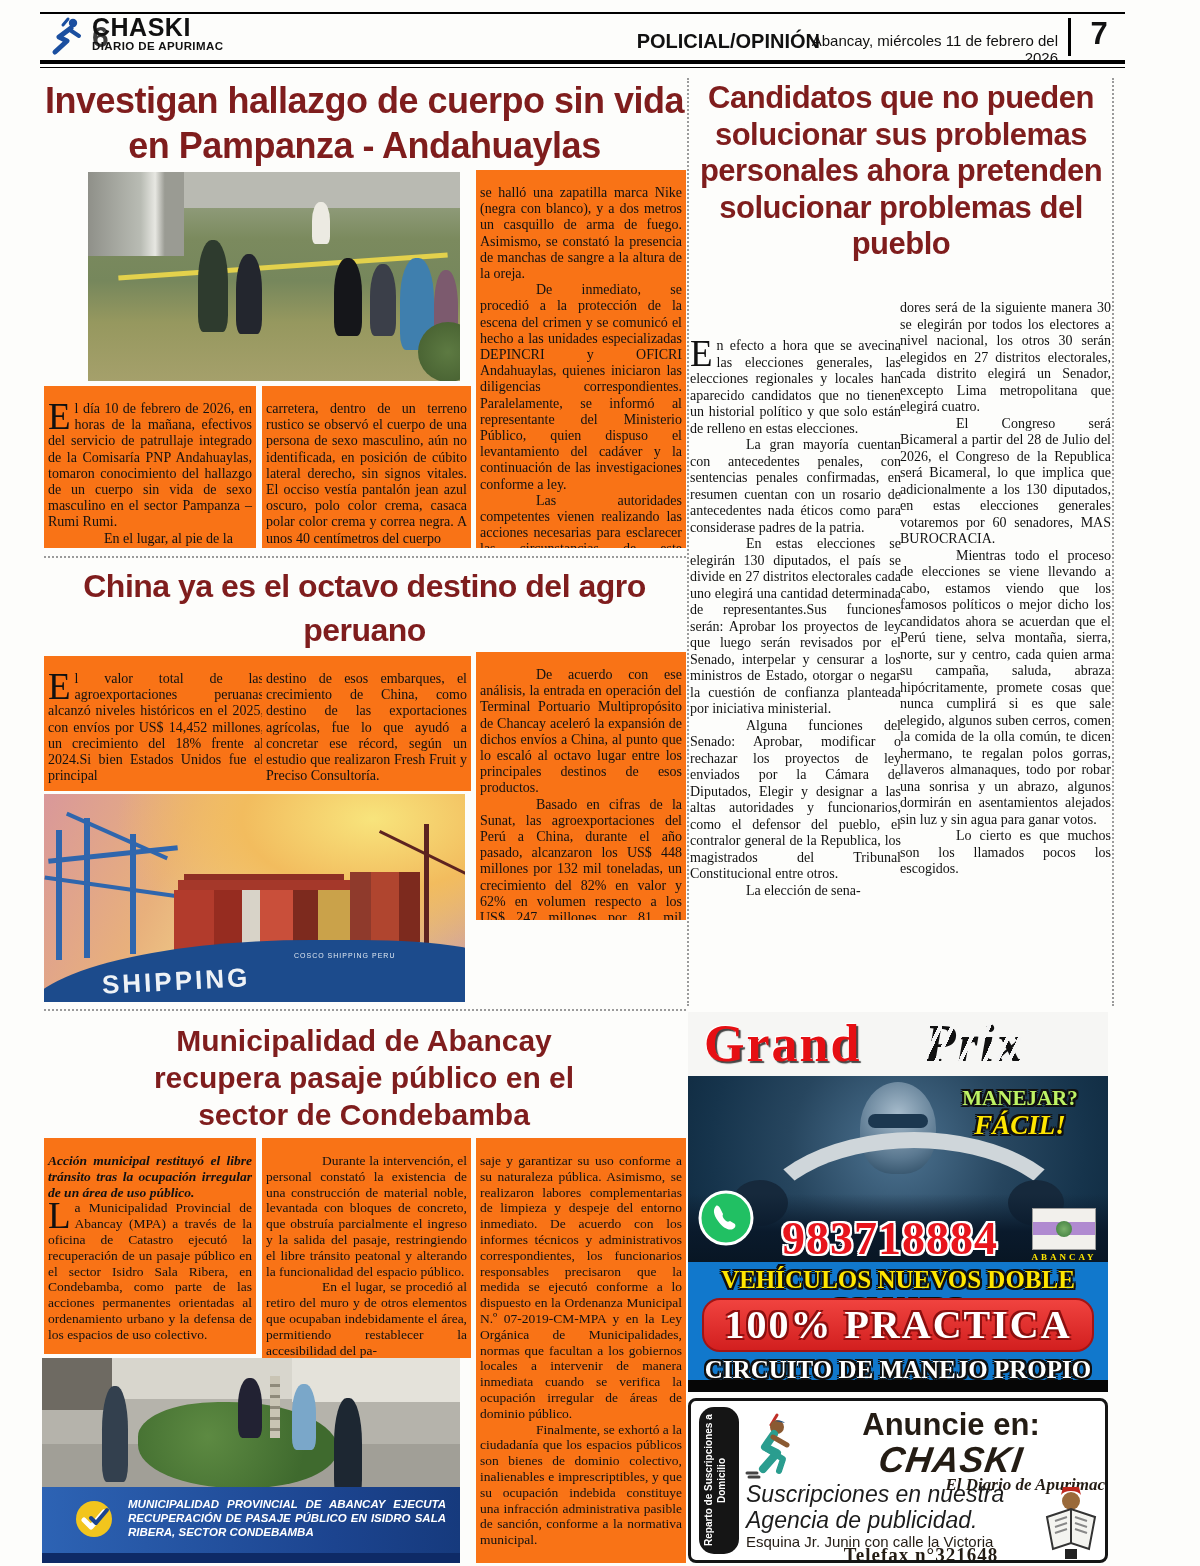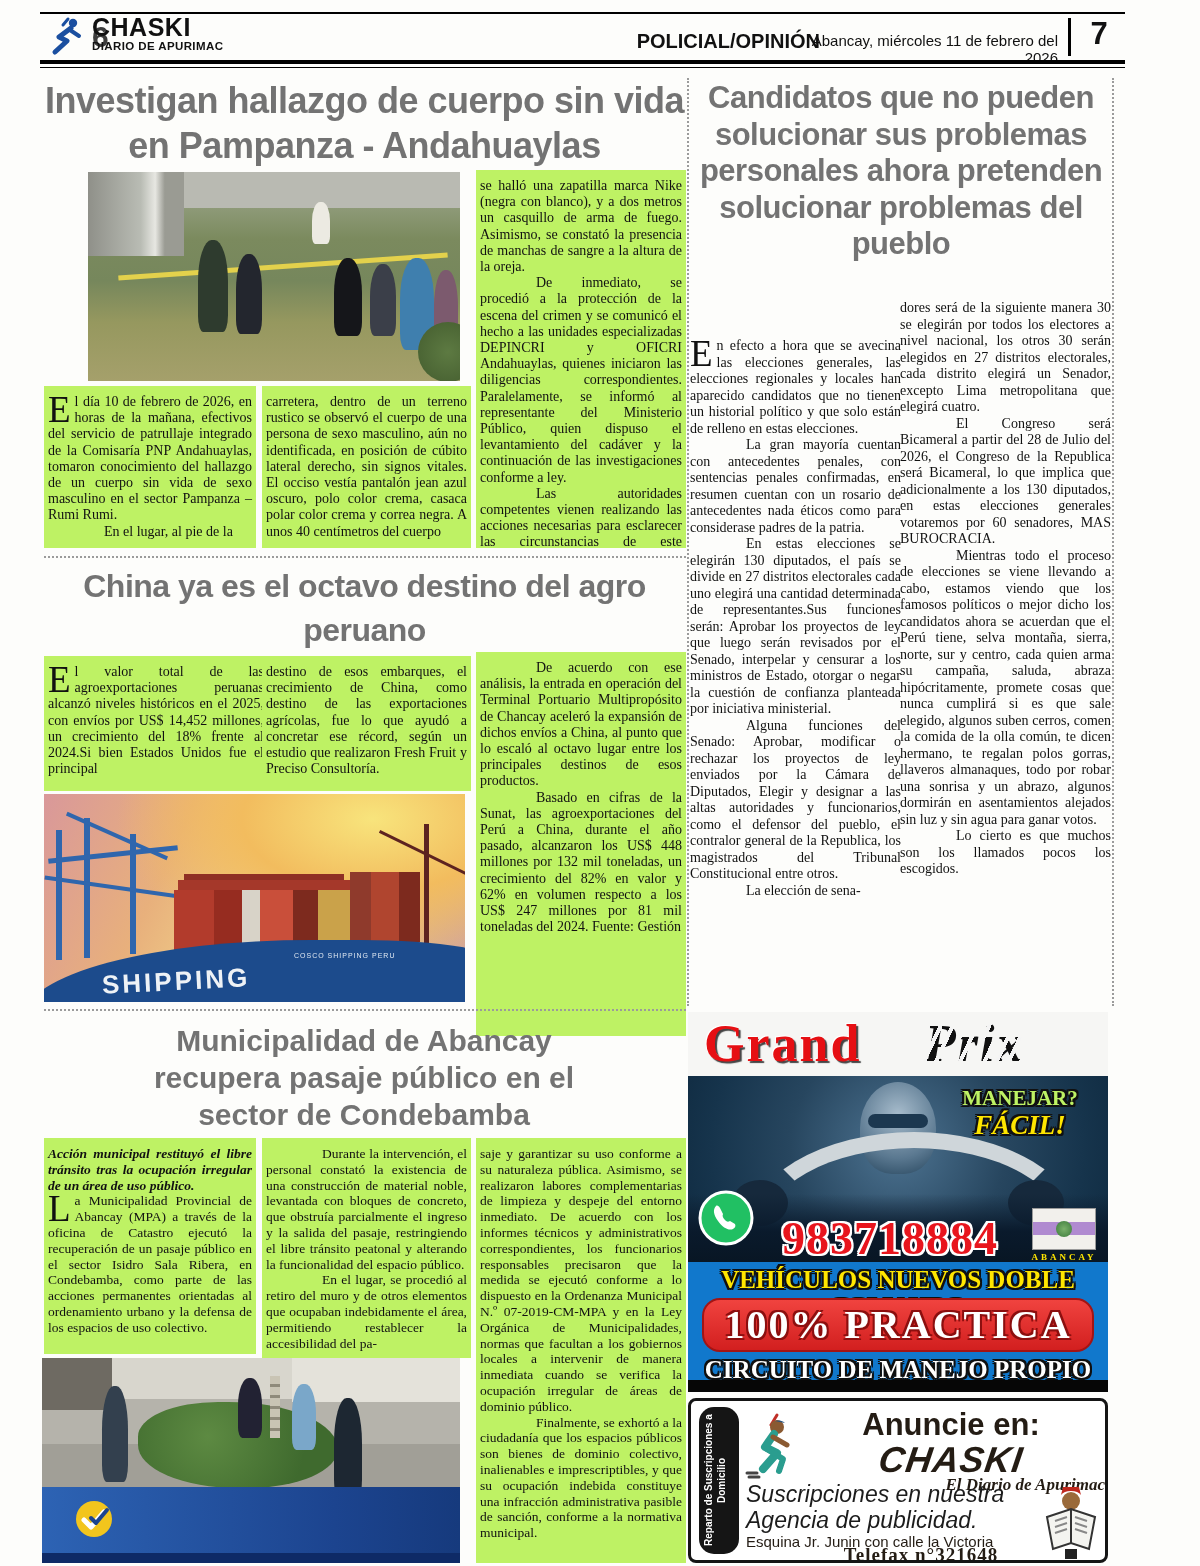--- a/index.html
+++ b/index.html
@@ -8,27 +8,27 @@
   .abs{position:absolute;}
   
   .rule{background:#000;}
   .brand{font-family:"Liberation Sans","DejaVu Sans",sans-serif;font-weight:bold;font-size:25px;letter-spacing:.5px;z-index:2;}
   .brandsub{font-family:"Liberation Sans","DejaVu Sans",sans-serif;font-weight:bold;font-size:11.5px;letter-spacing:.4px;z-index:2;}
   .artifact6{font-family:"Liberation Sans",sans-serif;font-weight:bold;font-size:30px;color:#3c3c3c;z-index:1;}
   .section-title{font-family:"Liberation Sans",sans-serif;font-weight:bold;font-size:20px;text-align:right;}
   .edition-date{font-family:"Liberation Sans",sans-serif;font-size:15px;text-align:right;}
   .pagenum{font-family:"Liberation Sans",sans-serif;font-weight:bold;font-size:31px;text-align:center;}
   
-  .headline{font-family:"Liberation Sans","DejaVu Sans",sans-serif;font-weight:bold;text-align:center;color:#737373;letter-spacing:-.5px;}
+  .headline{font-family:"Liberation Sans","DejaVu Sans",sans-serif;font-weight:bold;text-align:center;color:#7f1d1d;letter-spacing:-.5px;}
   .col{font-size:14px;line-height:16.2px;text-align:justify;overflow:hidden;box-sizing:border-box;}
   .col.small{font-size:13.5px;line-height:15.8px;}
   .col p{margin:0;}
   .col p.ind{text-indent:56px;}
   .col p.dropcap::first-letter{float:left;font-size:37px;line-height:29px;padding:1px 4px 0 0;}
-  .hl{background:#bef264;padding:8px 4px;}
+  .hl{background:#f97316;padding:15px 4px;}
   .lead{font-weight:bold;font-style:italic;}
   .opcol{font-size:14px;line-height:16.5px;}
   .hdot{border-top:2px dotted #9b9b9b;height:0;}
   .vdot{border-left:2px dotted #9b9b9b;width:0;}
   .byline-box{font-family:"Liberation Serif",serif;}
   .byline-box .r{height:1px;background:#000;margin:2px 0;}
   .byline-box .t{font-size:15px;font-weight:bold;font-style:italic;padding:2px 0 2px 2px;}
   
   .photo{overflow:hidden;}
   .fig{position:absolute;border-radius:45% 45% 18% 18%;}
@@ -114,21 +114,21 @@
   <div class="abs hdot" style="left:44px;top:556px;width:642px;"></div>
 
   <div class="abs headline" style="left:42px;top:564px;width:645px;font-size:32px;line-height:44px;">China ya es el octavo destino del agro peruano</div>
 
   <div class="abs col hl" style="left:44px;top:656px;width:224px;height:135px;">
       <p class="dropcap">El valor total de las agroexportaciones peruanas alcanzó niveles históricos en el 2025, con envíos por US$ 14,452 millones, un crecimiento del 18% frente al 2024.Si bien Estados Unidos fue el principal</p>
     </div>
   <div class="abs col hl" style="left:262px;top:656px;width:209px;height:135px;">
       <p>destino de esos embarques, el crecimiento de China, como destino de las exportaciones agrícolas, fue lo que ayudó a concretar ese récord, según un estudio que realizaron Fresh Fruit y Preciso Consultoría.</p>
     </div>
-  <div class="abs col hl" style="left:476px;top:652px;width:210px;height:384px;">
+  <div class="abs col hl" style="left:476px;top:652px;width:210px;height:268px;">
       <p class="ind">De acuerdo con ese análisis, la entrada en operación del Terminal Portuario Multipropósito de Chancay aceleró la expansión de dichos envíos a China, al punto que lo escaló al octavo lugar entre los principales destinos de esos productos.</p>
       <p class="ind">Basado en cifras de la Sunat, las agroexportaciones del Perú a China, durante el año pasado, alcanzaron los US$ 448 millones por 132 mil toneladas, un crecimiento del 82% en valor y 62% en volumen respecto a los US$ 247 millones por 81 mil toneladas del 2024. Fuente: Gestión</p>
     </div>
 
   <div class="abs photo" style="left:44px;top:794px;width:421px;height:208px;background:radial-gradient(ellipse at 78% 12%,#f8e47c 0%,#f2bc5e 28%,rgba(242,188,94,0) 55%),linear-gradient(115deg,#d9989a 0%,#e8b07c 30%,#f3d98c 55%,#e9c27c 72%,#cfa0a0 100%);">
     <div class="abs" style="left:12px;top:36px;width:6px;height:130px;background:#2f66ad;"></div>
     <div class="abs" style="left:40px;top:24px;width:6px;height:140px;background:#2f66ad;"></div>
     <div class="abs" style="left:86px;top:40px;width:6px;height:120px;background:#2f66ad;"></div>
     <div class="abs" style="left:4px;top:58px;width:130px;height:5px;background:#2f66ad;transform:rotate(-6deg);"></div>
     <div class="abs" style="left:0px;top:92px;width:150px;height:4px;background:#2f66ad;transform:rotate(8deg);"></div>
@@ -170,20 +170,21 @@
     <div class="abs" style="left:228px;top:18px;width:10px;height:62px;background:repeating-linear-gradient(180deg,#c9c4b4 0 8px,#8f8a7a 8px 11px);"></div>
     <div class="abs" style="left:0;bottom:0;width:418px;height:10px;background:#0e2a66;"></div>
     <div class="abs" style="left:0;bottom:10px;width:418px;height:66px;background:linear-gradient(90deg,#2d63b4 0%,#1c448f 70%,#163a7d 100%);">
       <span class="abs" style="left:32px;top:12px;width:40px;height:40px;">
         <svg width="40" height="40" viewBox="0 0 40 40">
           <circle cx="20" cy="20" r="18" fill="#f2c51d"></circle>
           <path d="M10 21 L17 28 L30 13" stroke="#fff" stroke-width="5" fill="none" stroke-linecap="round" stroke-linejoin="round"></path>
           <path d="M17 19 L22 24 L33 11" stroke="#1c448f" stroke-width="4" fill="none" stroke-linecap="round" stroke-linejoin="round"></path>
         </svg>
       </span>
+      <div class="abs caption-text" style="left:86px;top:10px;width:318px;">MUNICIPALIDAD PROVINCIAL DE ABANCAY EJECUTA RECUPERACIÓN DE PASAJE PÚBLICO EN ISIDRO SALA RIBERA, SECTOR CONDEBAMBA</div>
     </div>
   </div>
 
   <div class="abs headline" style="left:692px;top:80px;width:418px;font-size:31px;line-height:36.5px;">Candidatos que no pueden solucionar sus problemas personales ahora pretenden solucionar problemas del pueblo</div>
 
 
   <div class="abs col opcol" style="left:690px;top:338px;width:211px;height:668px;">
       <p class="dropcap">En efecto a hora que se avecina las elecciones generales, las elecciones regionales y locales han aparecido candidatos que no tienen un historial político y que solo están de relleno en estas elecciones.</p>
       <p class="ind">La gran mayoría cuentan con antecedentes penales, con sentencias penales confirmadas, en resumen cuentan con un rosario de antecedentes nada éticos  como para considerase padres de la patria.</p>
       <p class="ind">En estas elecciones se elegirán 130 diputados, el país se divide en 27 distritos electorales cada uno elegirá una cantidad determinada de representantes.Sus funciones serán: Aprobar los proyectos de ley que luego serán revisados por el Senado, interpelar  y censurar a los ministros de Estado, otorgar o negar la cuestión de confianza planteada por iniciativa ministerial.</p>

